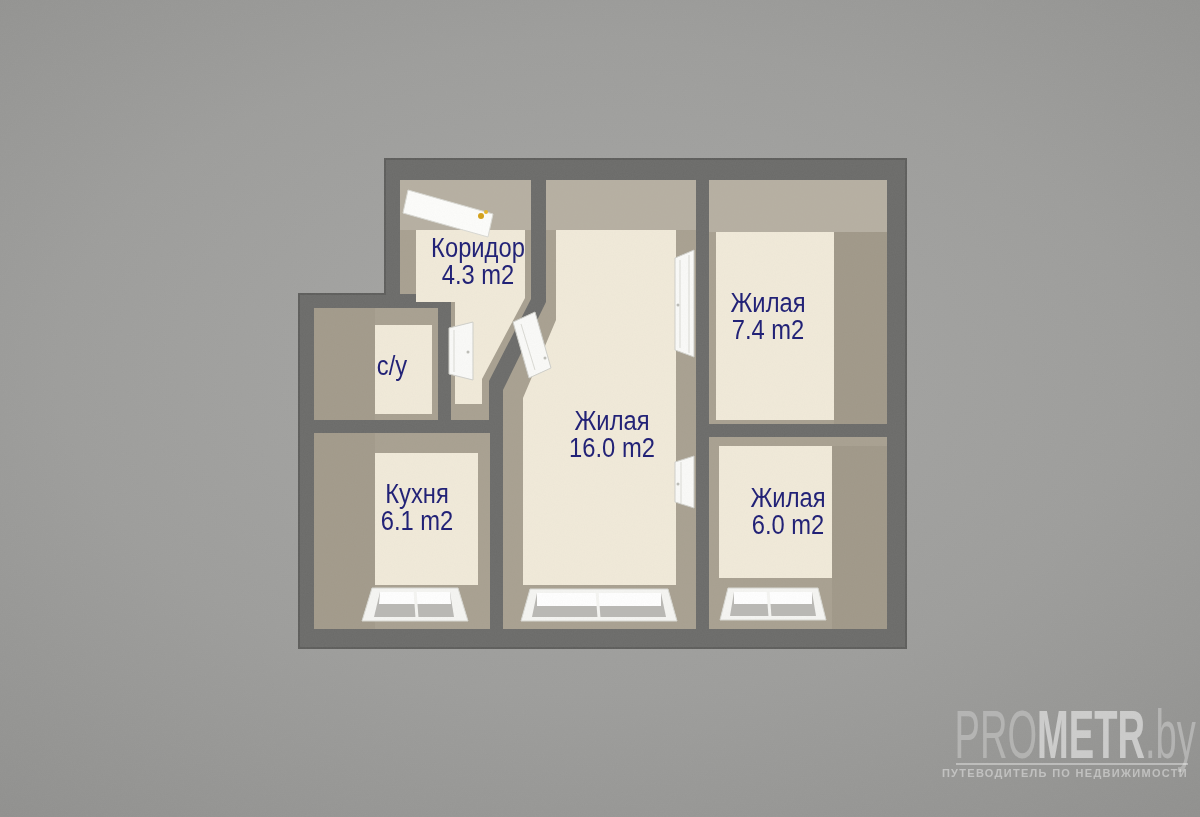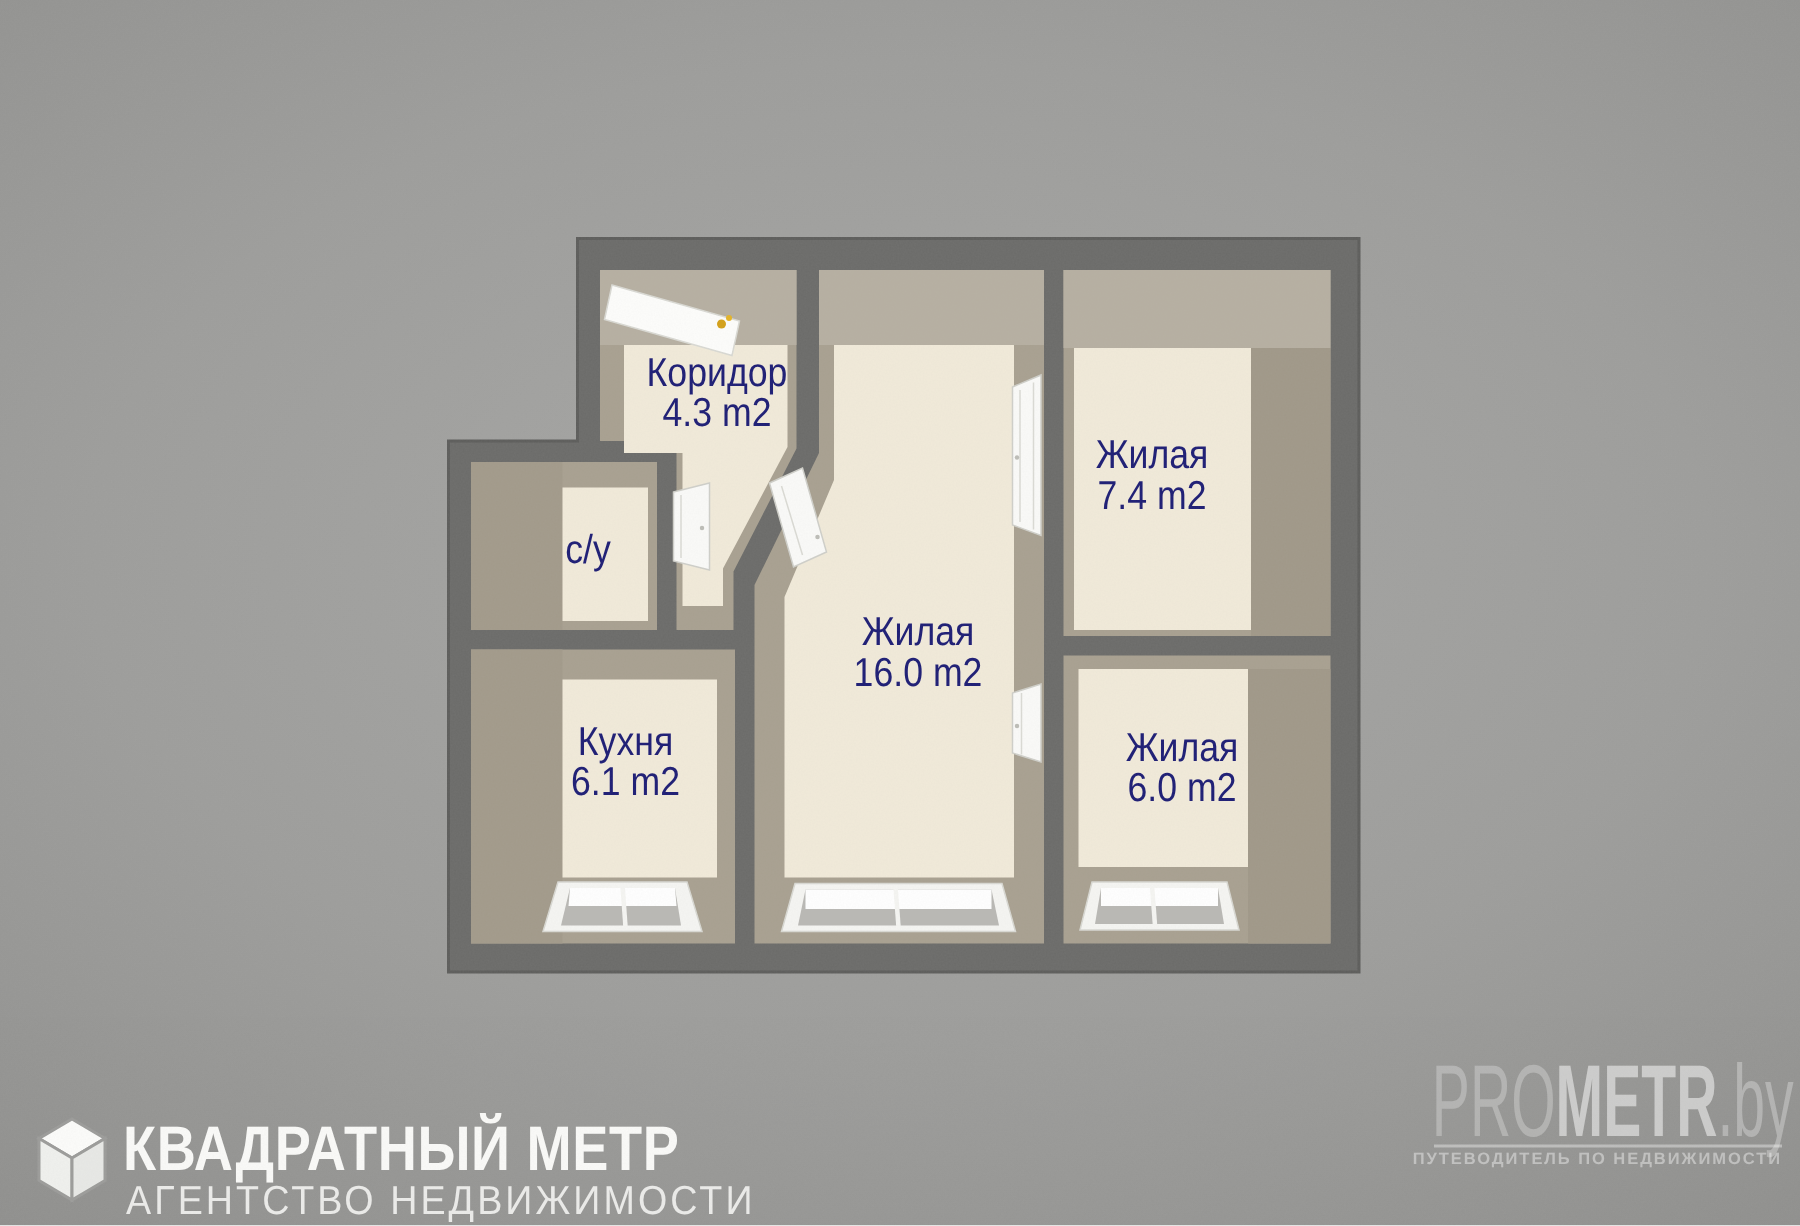--- a/index.html
+++ b/index.html
@@ -144,29 +144,20 @@
   </div>
   <div class="room-label" style="left:392px;top:353px;">
     <span>с/у</span>
     <span></span>
   </div>
   <div class="room-label" style="left:417px;top:481px;">
     <span>Кухня</span>
     <span>6.1 m2</span>
   </div>
 
-  <div class="brand">
-    <svg class="brand-cube" width="48" height="60" viewBox="0 0 48 60">
-      <polygon points="24,2 46,15 24,28 2,15" fill="#fcfcfa" stroke="#9c9c9a" stroke-width="2"></polygon>
-      <polygon points="2,15 24,28 24,56 2,43" fill="#f0f1ee" stroke="#9c9c9a" stroke-width="2"></polygon>
-      <polygon points="46,15 46,43 24,56 24,28" fill="#e8e9e6" stroke="#9c9c9a" stroke-width="2"></polygon>
-    </svg>
-    <div class="brand-title">КВАДРАТНЫЙ МЕТР</div>
-    <div class="brand-sub">АГЕНТСТВО НЕДВИЖИМОСТИ</div>
-  </div>
 
   <div class="watermark">
     <div class="wm-title">
       <span>PRO</span><span class="wm-metr">METR</span><span class="wm-by">.by</span>
     </div>
     <div class="wm-rule"></div>
     <div class="wm-sub">ПУТЕВОДИТЕЛЬ ПО НЕДВИЖИМОСТИ</div>
   </div>
 
   <svg class="noise">

